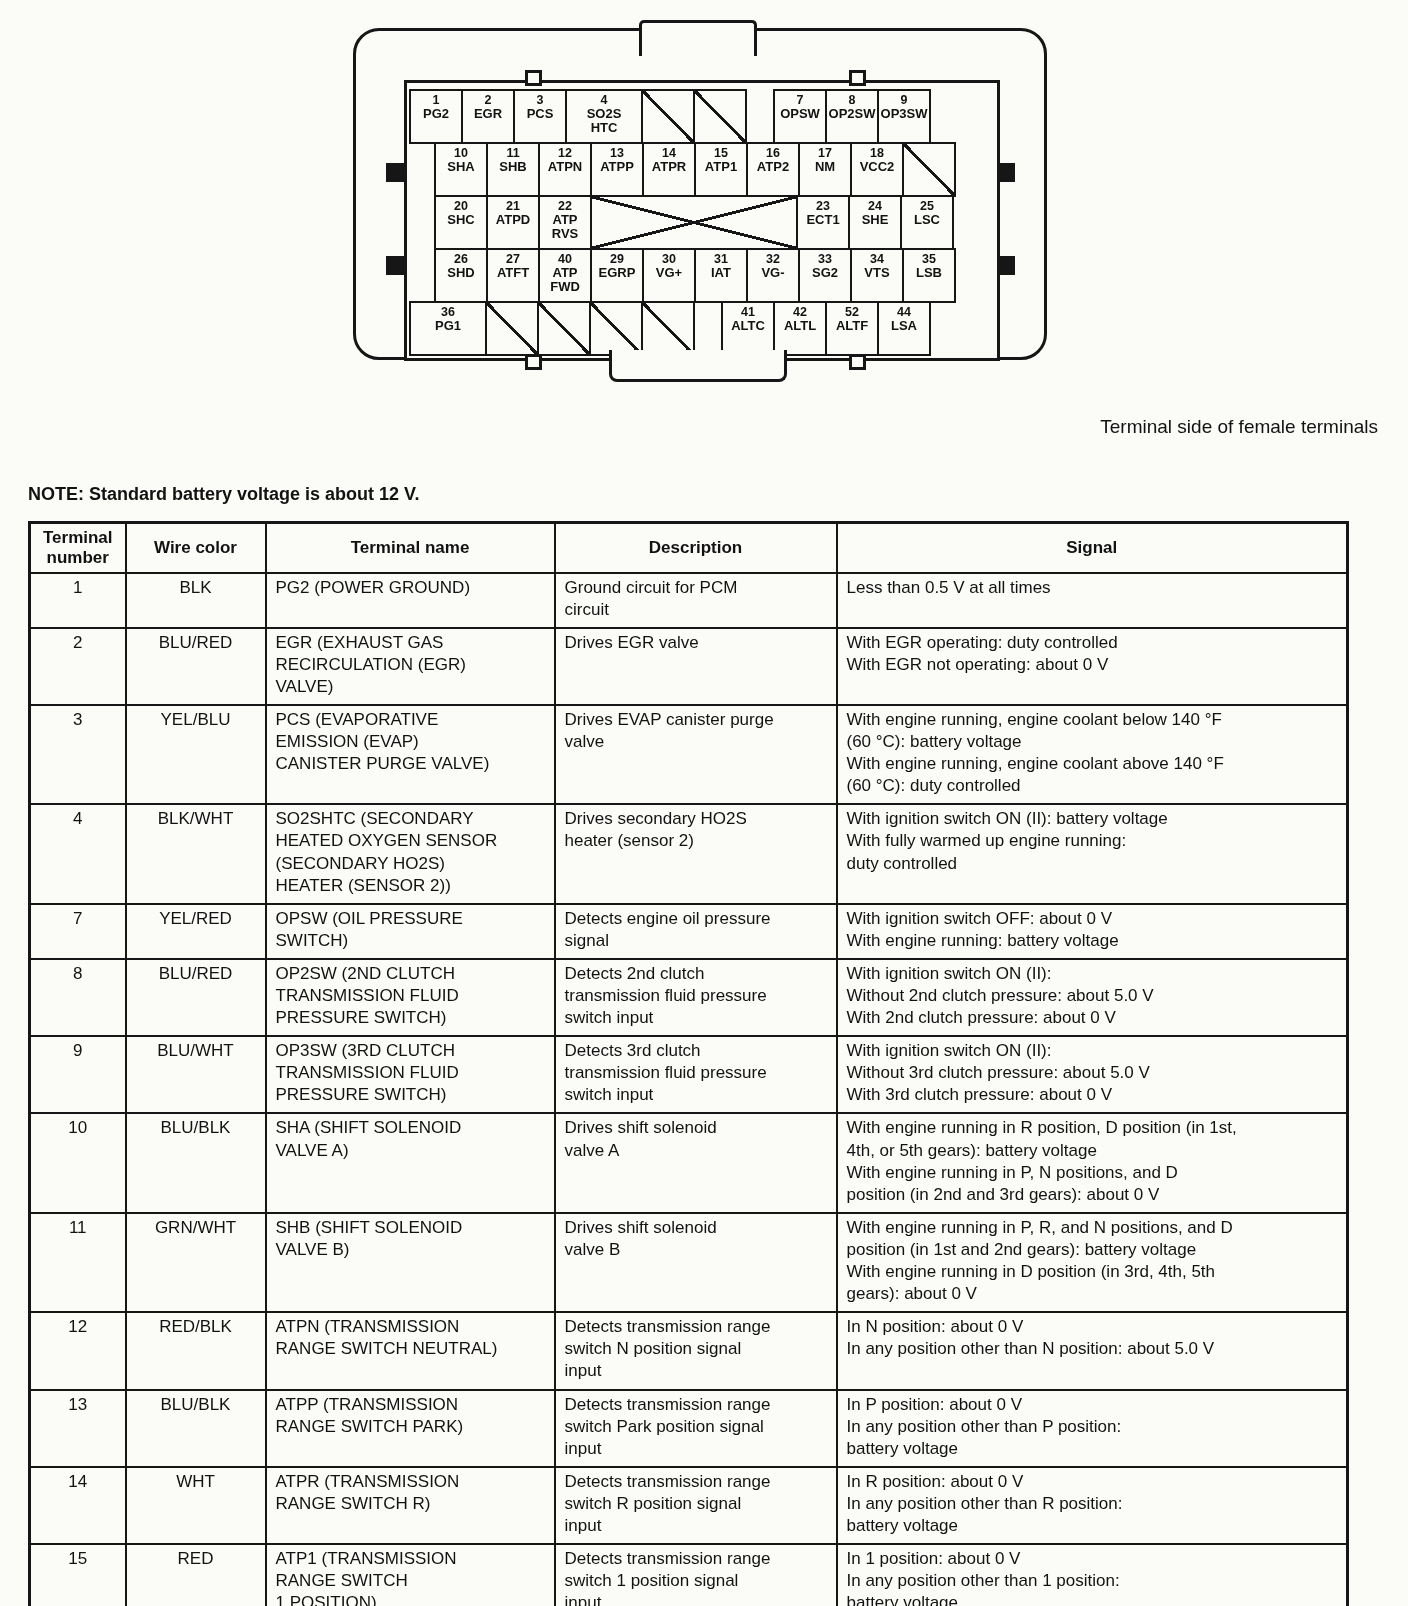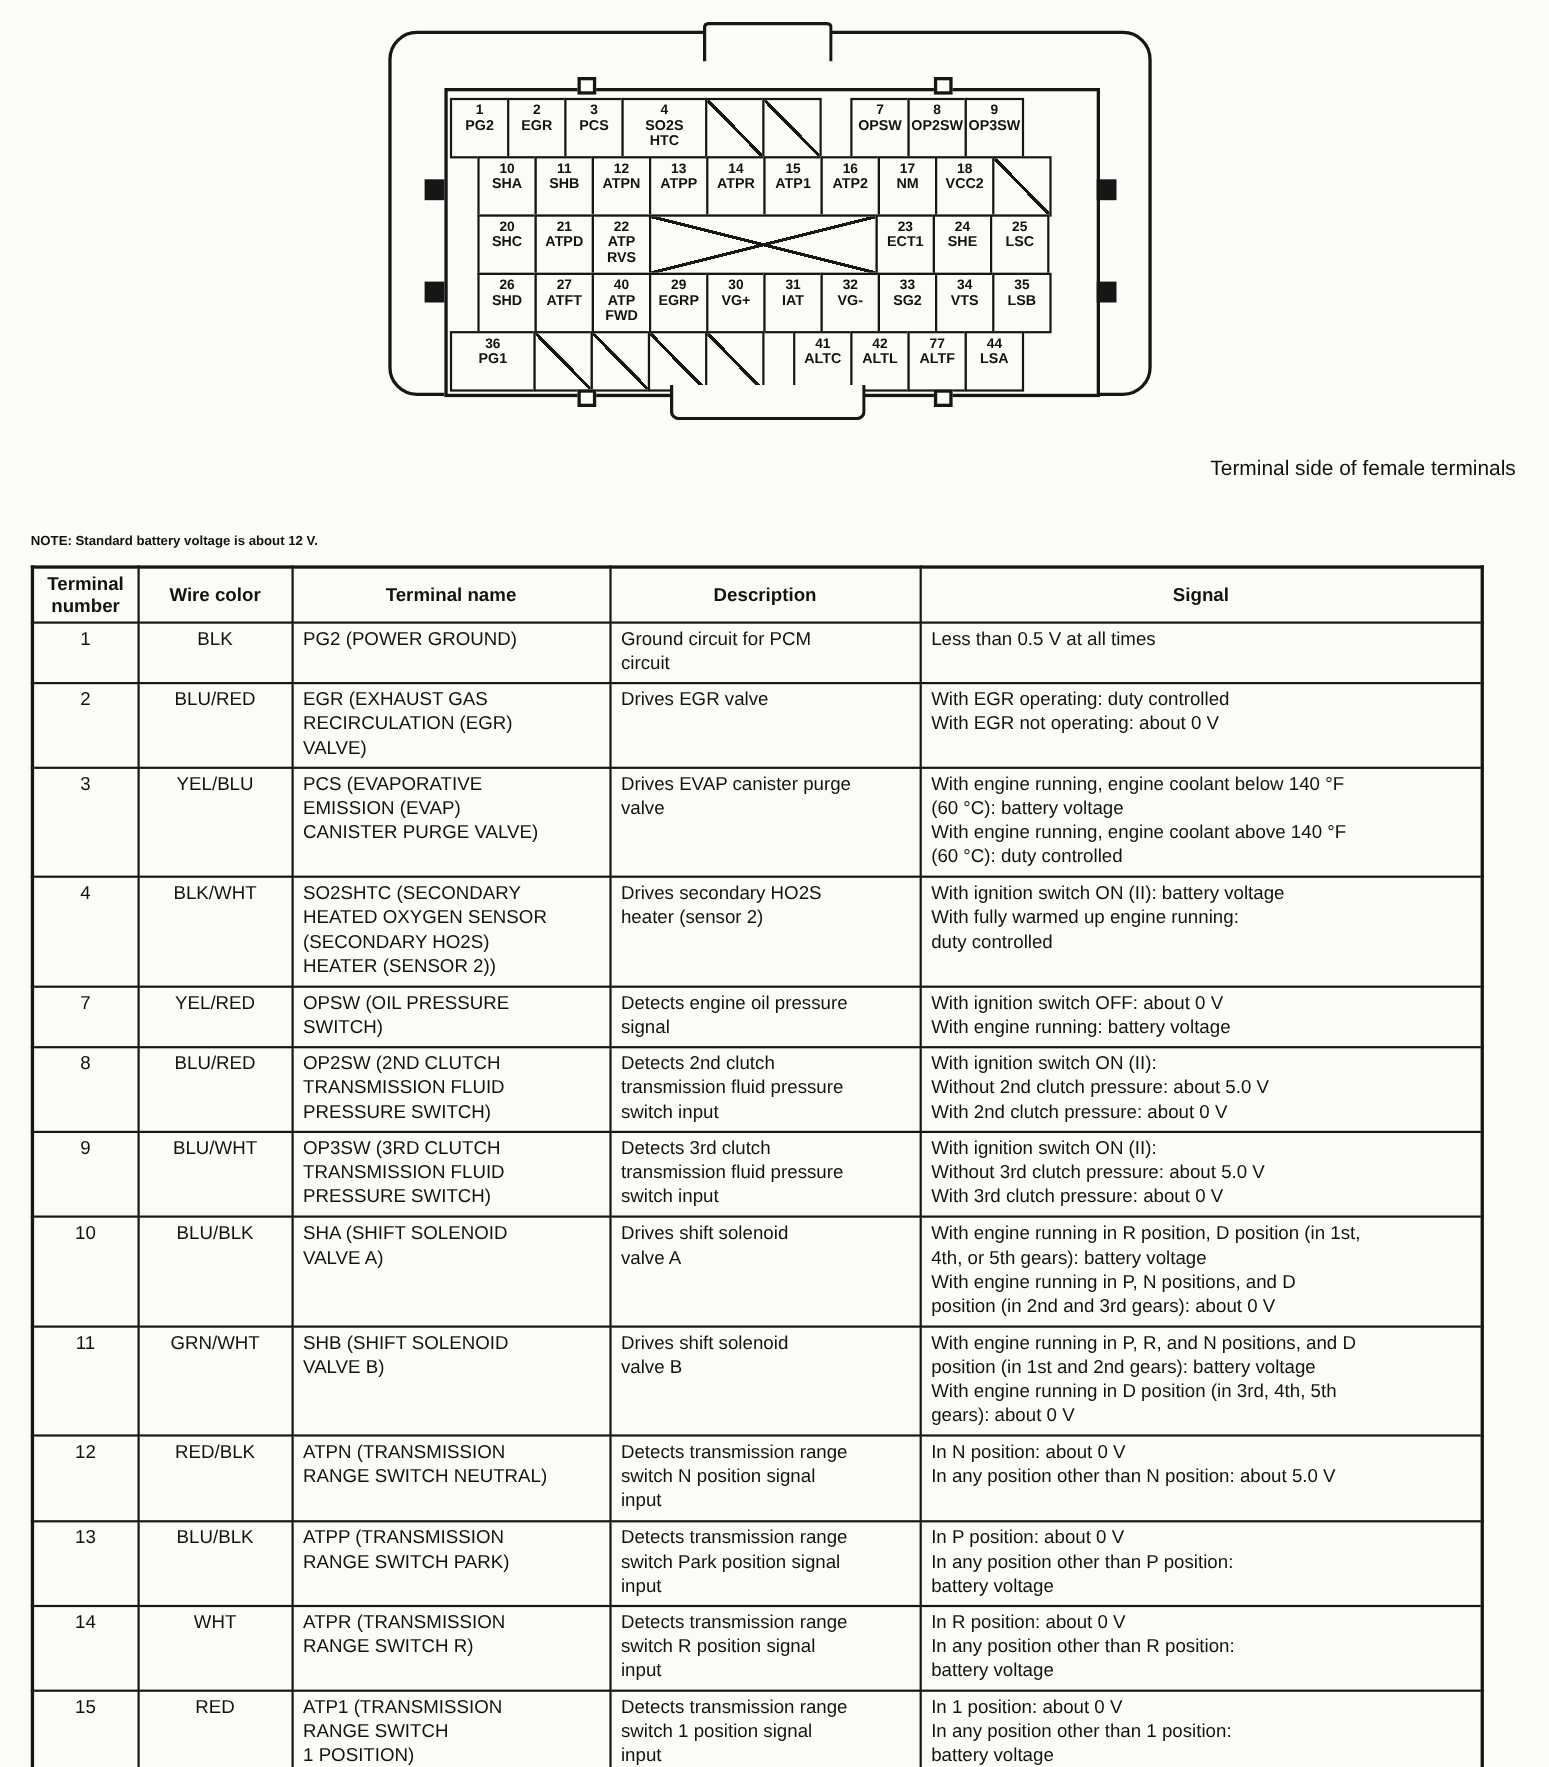--- a/index.html
+++ b/index.html
@@ -72,21 +72,21 @@
         transparent calc(50% - 1.5px), #161616 calc(50% - 1.5px),
         #161616 calc(50% + 1.5px), transparent calc(50% + 1.5px)),
       linear-gradient(to bottom right,
         transparent calc(50% - 1.5px), #161616 calc(50% - 1.5px),
         #161616 calc(50% + 1.5px), transparent calc(50% + 1.5px));
   }
   .cnum { font-size: 12.5px; }
   .clabel { white-space: pre-line; }
 
   .caption { text-align: right; font-size: 19px; margin-top: 24px; }
-  .note { font-size: 12px; font-weight: 600; margin: 46px 0 16px 0; }
+  .note { font-size: 18px; font-weight: 600; margin: 46px 0 16px 0; }
 
   
   .sig-table {
     border-collapse: collapse; width: 1318px;
     border: 3px solid #161616; table-layout: fixed;
   }
   .sig-table th, .sig-table td {
     border: 2px solid #161616; white-space: pre-line;
   }
   .sig-table th {
@@ -272,21 +272,21 @@
           <div class="conn-cell blocked"></div>
           <div class="conn-cell gap">
             <div class="cnum">41</div>
             <div class="clabel">ALTC</div>
           </div>
           <div class="conn-cell">
             <div class="cnum">42</div>
             <div class="clabel">ALTL</div>
           </div>
           <div class="conn-cell">
-            <div class="cnum">77</div>
+            <div class="cnum">52</div>
             <div class="clabel">ALTF</div>
           </div>
           <div class="conn-cell">
             <div class="cnum">44</div>
             <div class="clabel">LSA</div>
           </div>
         </div>
       </div>
   </div>
 

